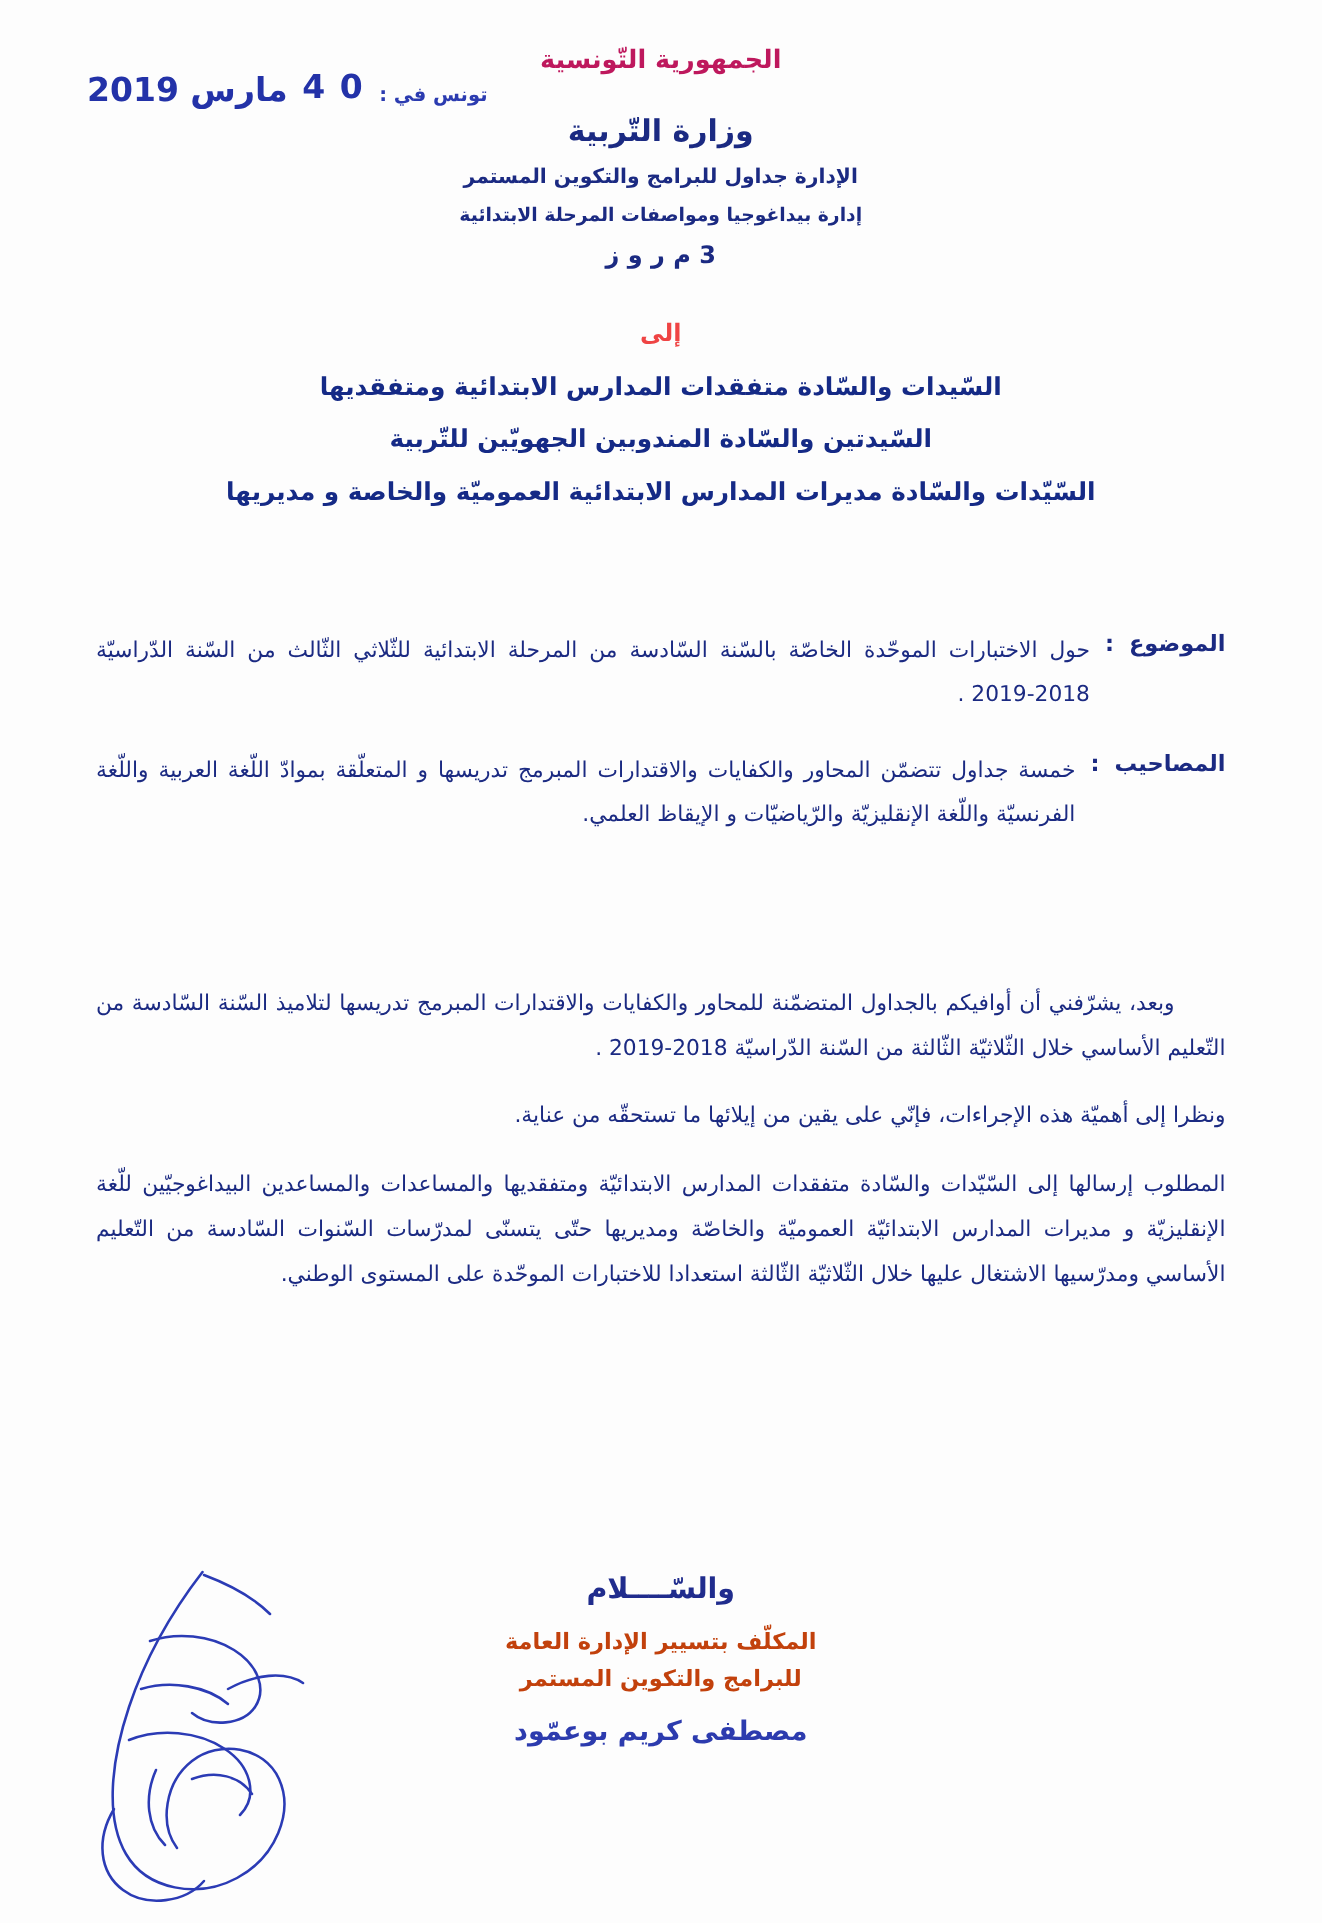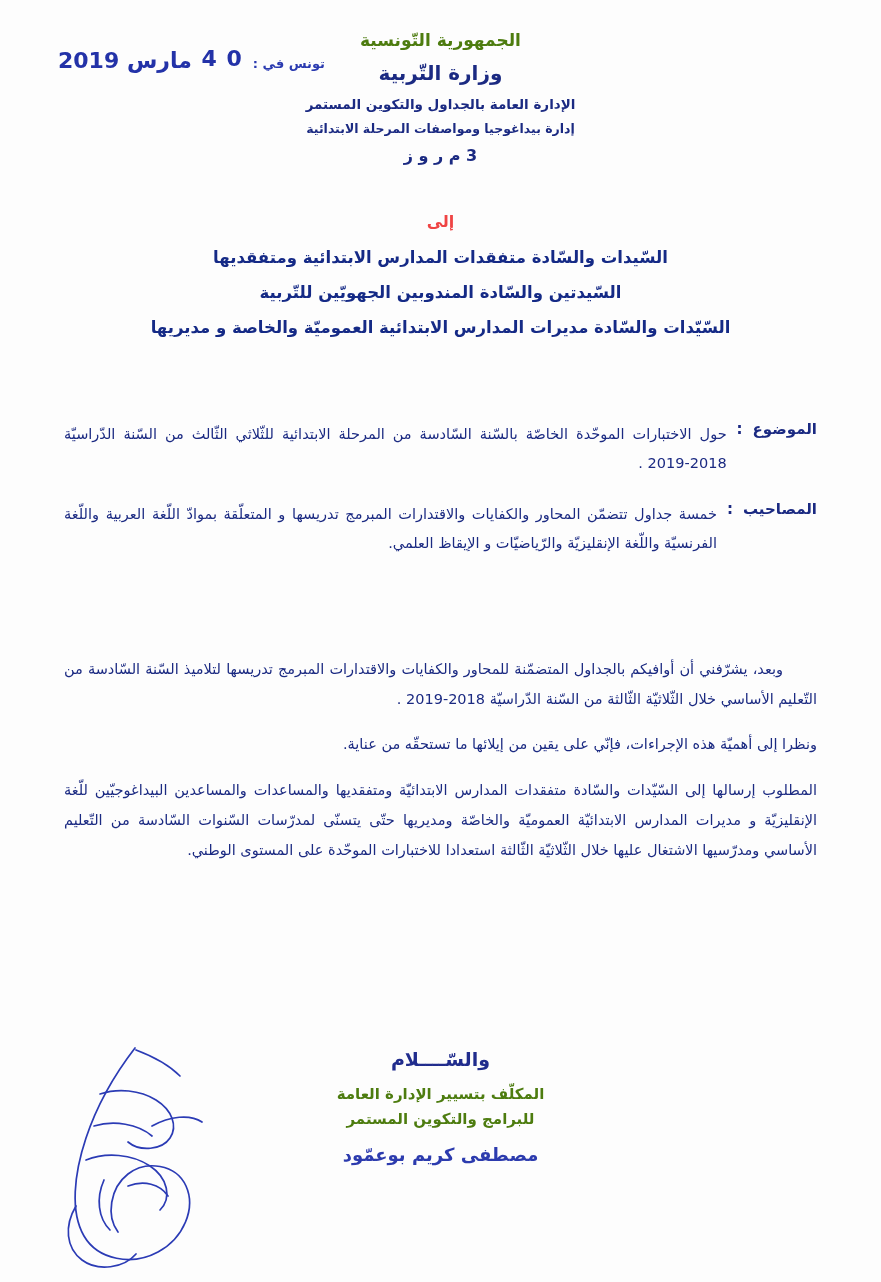--- a/index.html
+++ b/index.html
@@ -28,22 +28,22 @@
     top: 30px;
     right: 0;
     left: 0;
     text-align: center;
     direction: rtl;
   }
   .letterhead .l1 {
     font-size: 17px;
     font-weight: bold;
     letter-spacing: 0.5px;
-    color: #4d7c0f;
-    margin-bottom: 11px;
+    color: #be185d;
+    margin-bottom: 25px;
   }
   .letterhead .l2 {
     font-size: 20px;
     font-weight: bold;
     letter-spacing: 6px;
     color: #1b2a82;
     margin-bottom: 11px;
   }
   .letterhead .l3 {
     font-size: 13.5px;
@@ -189,21 +189,21 @@
     top: 1082px;
     right: 0;
     left: 0;
     text-align: center;
     line-height: 1.65;
   }
   .signblock .t1,
   .signblock .t2 {
     font-size: 15px;
     font-weight: bold;
-    color: #4d7c0f;
+    color: #c2410c;
   }
   .signblock .name {
     font-size: 18px;
     font-weight: bold;
     color: #2c3bae;
     letter-spacing: 1px;
     margin-top: 8px;
   }
 
   
@@ -227,21 +227,21 @@
     <span class="value">
       <span class="daynum">0 4</span>
       <span>مارس</span>
       <span>2019</span>
     </span>
   </div>
 
   <div class="letterhead">
     <div class="l1">الجمهورية التّونسية</div>
     <div class="l2">وزارة التّربية</div>
-    <div class="l3">الإدارة العامة بالجداول والتكوين المستمر</div>
+    <div class="l3">الإدارة جداول للبرامج والتكوين المستمر</div>
     <div class="l4">إدارة بيداغوجيا ومواصفات المرحلة الابتدائية</div>
     <div class="ref">3 م ر و ز</div>
   </div>
 
   <div class="addressees">
     <div class="to">إلى</div>
     <div class="line">السّيدات والسّادة متفقدات المدارس الابتدائية ومتفقديها</div>
     <div class="line">السّيدتين والسّادة المندوبين الجهويّين للتّربية</div>
     <div class="line">السّيّدات والسّادة مديرات المدارس الابتدائية العموميّة والخاصة و مديريها</div>
   </div>

